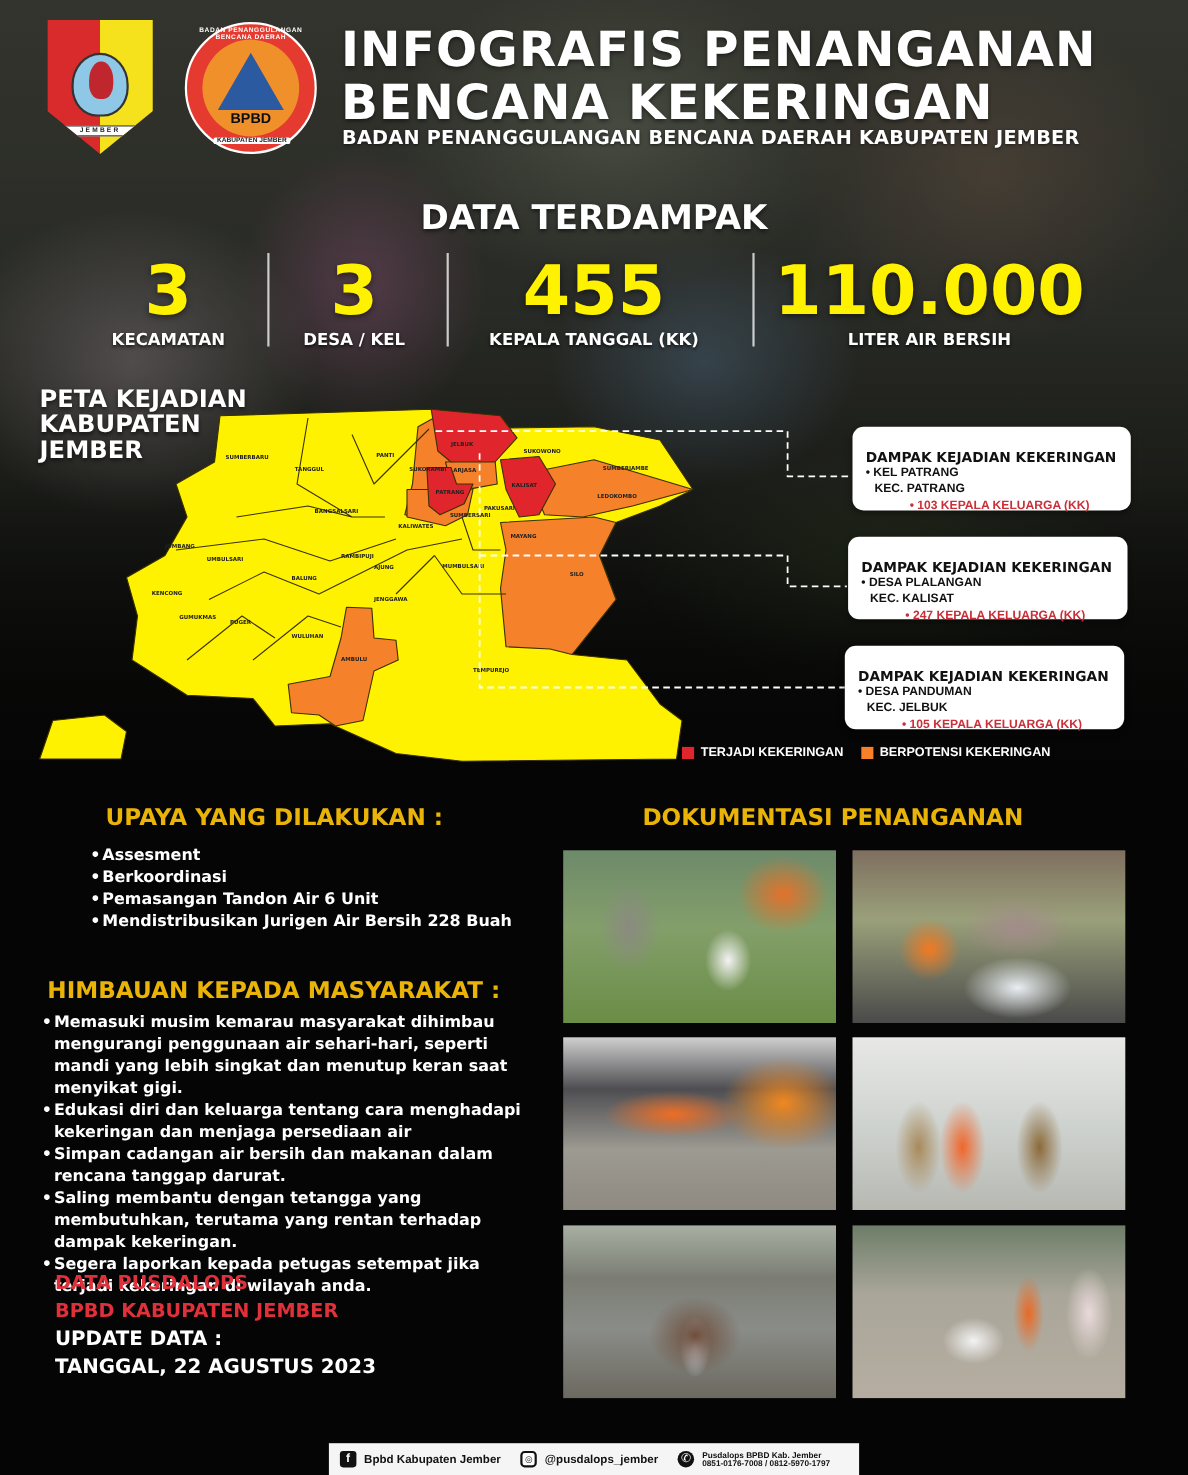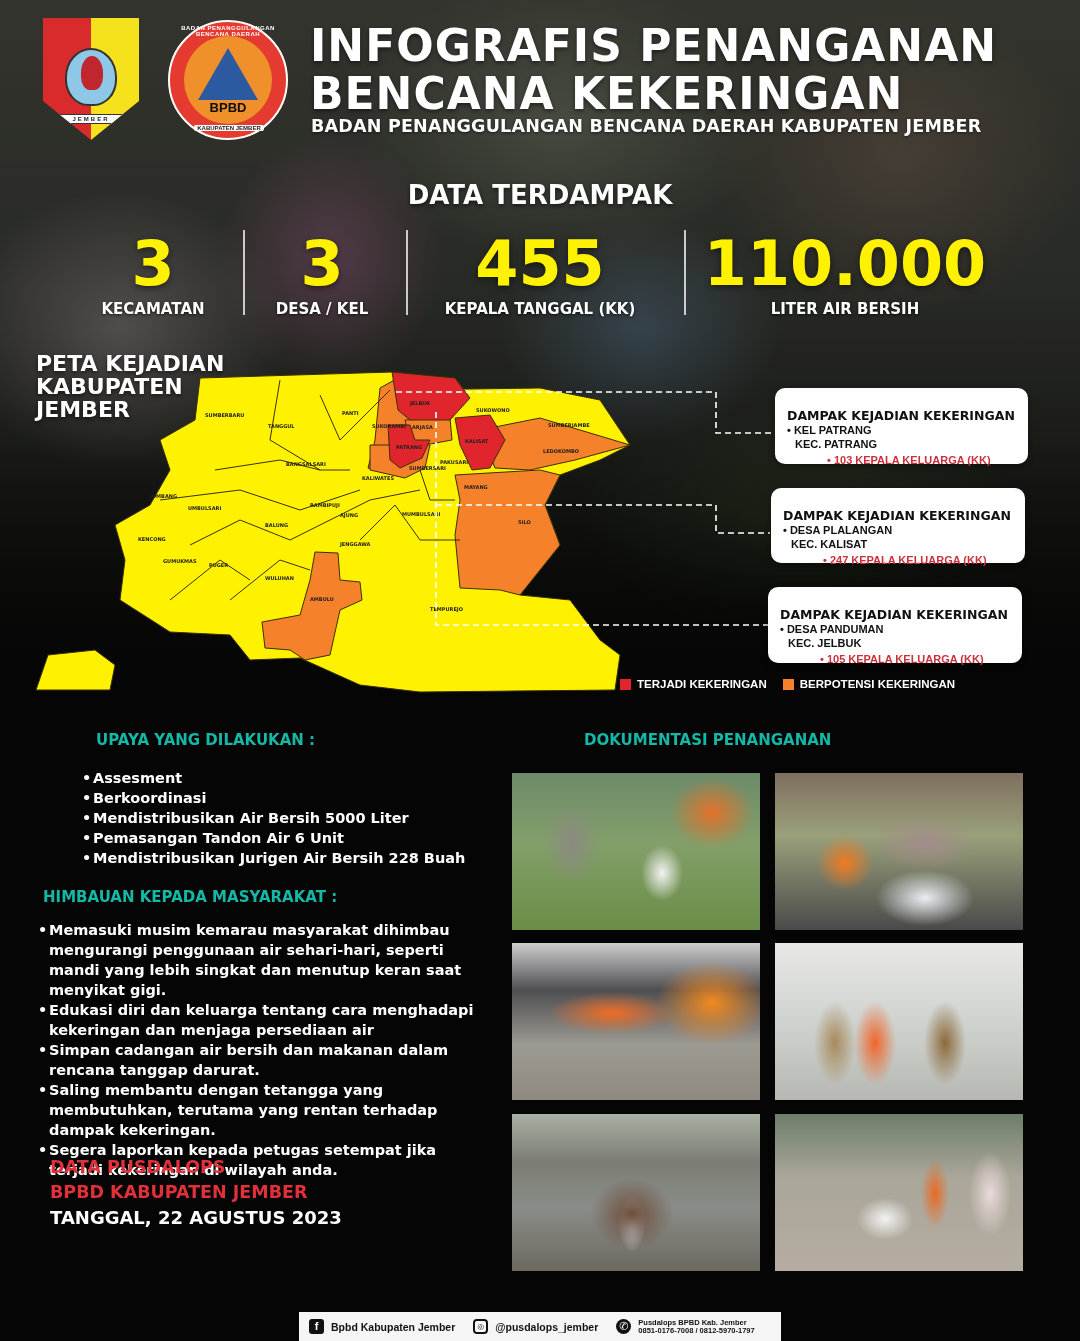--- a/index.html
+++ b/index.html
@@ -76,21 +76,21 @@
   }
   .subtitle {
     position: absolute; left: 311px; top: 116px; width: 760px;
     font-family: "DejaVu Sans", sans-serif; font-weight: bold; font-size: 17.5px; color: #fff;
     letter-spacing: 0.2px; text-shadow: 0 1px 3px rgba(0,0,0,0.6);
   }
 
   
   .stats-title {
     position: absolute; left: 340px; top: 180px; width: 400px; text-align: center;
-    font-family: "DejaVu Sans", sans-serif; font-weight: bold; font-size: 26px; color: #fff;
+    font-family: "DejaVu Sans", sans-serif; font-weight: bold; font-size: 31px; color: #fff;
     text-shadow: 0 2px 4px rgba(0,0,0,0.6);
   }
   .stat { position: absolute; top: 228px; text-align: center; }
   .stat .num {
     font-family: "DejaVu Sans", sans-serif; font-weight: bold; color: #fff200;
     font-size: 62px; line-height: 72px; text-shadow: 0 2px 6px rgba(0,0,0,0.5);
   }
   .stat .lbl {
     font-family: "DejaVu Sans", sans-serif; font-weight: bold; font-size: 15px; color: #fff;
     text-shadow: 0 1px 3px rgba(0,0,0,0.7); white-space: nowrap;
@@ -118,22 +118,22 @@
   .callout .cl.indent { padding-left: 8px; }
   .callout .kk { font-weight: bold; font-size: 11px; color: #c9303a; margin-top: 3px; padding-left: 40px; white-space: nowrap; }
 
   .legend { position: absolute; top: 678px; left: 620px; display: flex; gap: 16px; align-items: center; }
   .legend .item { display: flex; align-items: center; gap: 6px; }
   .legend .sw { width: 11px; height: 11px; }
   .legend .txt { font-weight: bold; font-size: 11.5px; color: #fff; white-space: nowrap; }
 
   
   .sec-title {
-    position: absolute; font-family: "DejaVu Sans", sans-serif; font-weight: bold; color: #14b8a6;
-    font-size: 15px; white-space: nowrap;
+    position: absolute; font-family: "DejaVu Sans", sans-serif; font-weight: bold; color: #eab308;
+    font-size: 21px; white-space: nowrap;
   }
   .bullets { position: absolute; list-style: none; }
   .bullets li { font-family: "DejaVu Sans", sans-serif; font-weight: bold; color: #fff; position: relative; }
   .bullets li::before { content: "\2022"; position: absolute; left: -11px; }
   .upaya li { font-size: 14.5px; line-height: 20px; }
   .himb li { font-size: 14.5px; line-height: 20px; }
 
   .source { position: absolute; left: 50px; top: 1155px; font-family: "DejaVu Sans", sans-serif; font-weight: bold; }
   .source .red { color: #e0303a; font-size: 17.5px; line-height: 25px; }
   .source .white { color: #fff; font-size: 18px; line-height: 25px; }
@@ -319,37 +319,37 @@
   <div class="item">
     <span class="sw" style="background:#f6812b;"></span>
     <span class="txt">BERPOTENSI KEKERINGAN</span>
   </div>
 </div>
 
 <div class="sec-title" style="left:96px;top:731px;">UPAYA YANG DILAKUKAN :</div>
 <ul class="bullets upaya" style="left:49px;top:768px;width:440px;margin-left:44px;">
   <li>Assesment</li>
   <li>Berkoordinasi</li>
-  <li>Mendistribusikan Air Bersih 5000 Liter</li>
   <li>Pemasangan Tandon Air 6 Unit</li>
   <li>Mendistribusikan Jurigen Air Bersih 228 Buah</li>
 </ul>
 
 <div class="sec-title" style="left:43px;top:888px;">HIMBAUAN KEPADA MASYARAKAT :</div>
 <ul class="bullets himb" style="left:49px;top:920px;width:440px;">
   <li>Memasuki musim kemarau masyarakat dihimbau mengurangi penggunaan air sehari-hari, seperti mandi yang lebih singkat dan menutup keran saat menyikat gigi.</li>
   <li>Edukasi diri dan keluarga tentang cara menghadapi kekeringan dan menjaga persediaan air</li>
   <li>Simpan cadangan air bersih dan makanan dalam rencana tanggap darurat.</li>
   <li>Saling membantu dengan tetangga yang membutuhkan, terutama yang rentan terhadap dampak kekeringan.</li>
   <li>Segera laporkan kepada petugas setempat jika terjadi kekeringan di wilayah anda.</li>
 </ul>
 
 <div class="source">
   <div class="red">DATA PUSDALOPS</div>
   <div class="red">BPBD KABUPATEN JEMBER</div>
+  <div class="white">UPDATE DATA :</div>
   <div class="white">TANGGAL, 22 AGUSTUS 2023</div>
 </div>
 
 <div class="sec-title" style="left:584px;top:731px;">DOKUMENTASI PENANGANAN</div>
 <div class="photo p1" style="left:512px;top:773px;"></div>
 <div class="photo p2" style="left:775px;top:773px;"></div>
 <div class="photo p3" style="left:512px;top:943px;"></div>
 <div class="photo p4" style="left:775px;top:943px;"></div>
 <div class="photo p5" style="left:512px;top:1114px;"></div>
 <div class="photo p6" style="left:775px;top:1114px;"></div>

